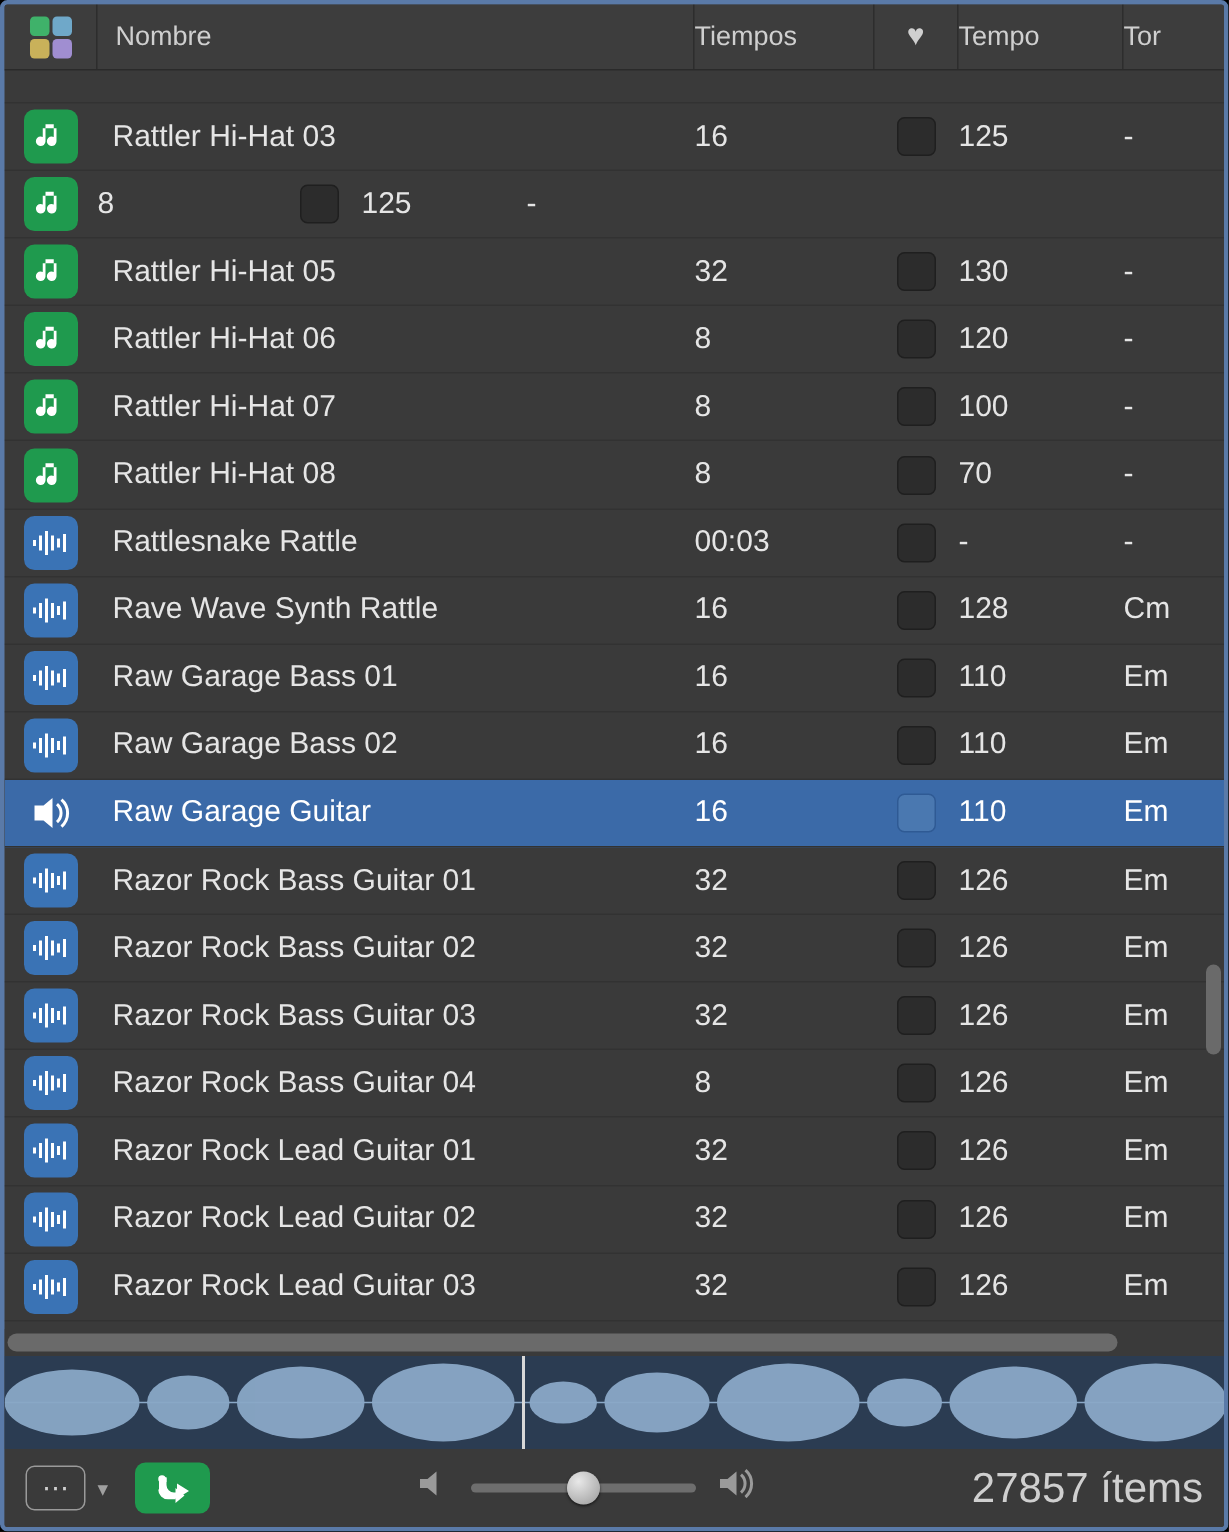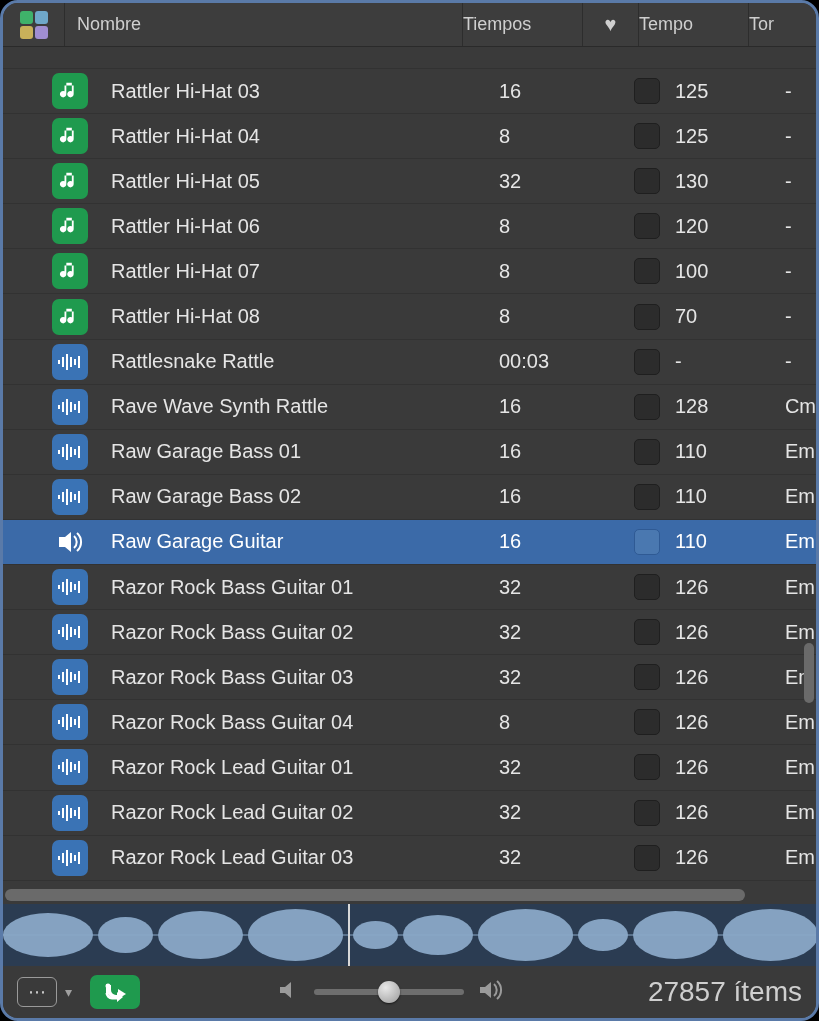--- a/index.html
+++ b/index.html
@@ -10,21 +10,21 @@
     font-family: -apple-system, "Helvetica Neue", Arial, sans-serif;
     overflow: hidden;
     color: #d8d8d8;
   }
   .panel {
     position: relative;
     width: 819px;
     height: 1021px;
     background: #3a3a3a;
     border: 3px solid #5a7aa8;
-    border-radius: 18px;
+    border-radius: 5px;
     display: flex;
     flex-direction: column;
     overflow: hidden;
   }
   
   .header {
     display: flex;
     align-items: center;
     height: 44px;
     background: #3d3d3d;
@@ -57,21 +57,20 @@
   .heart { font-size: 20px; color:#cfcfcf; }
   
   .list { flex: 1; overflow: hidden; }
   .row {
     display: flex;
     align-items: center;
     height: 45.1px;
     border-bottom: 1px solid #323232;
     font-size: 20px;
     color: #e5e5e5;
-    padding-left: 36px;
   }
   .row.partial { height: 22px; border-bottom:1px solid #323232;}
   .row.partial .cell { overflow:hidden;}
   .row.selected {
     background: #3b6aa8;
     color: #fff;
   }
   .row .cell { height:100%; display:flex; align-items:center;}
   .row .col-name { font-weight: 400;}
   
@@ -195,21 +194,20 @@
         <div class="cell col-key">-</div>
       </div>
       <div class="row">
         <div class="cell col-icon">
           <div class="icon-box icon-green">
             <svg class="note-svg" width="22" height="22" viewBox="0 0 24 24">
               <path d="M8 3 v12.5 a3.5 3.5 0 1 1 -2 -3.2 V6 h10 v9.5 a3.5 3.5 0 1 1 -2 -3.2 V3 z" fill="#fff"></path>
             </svg>
           </div>
         </div>
-        <div class="cell col-name">Rattler Hi-Hat 04</div>
         <div class="cell col-tiemp">8</div>
         <div class="cell col-fav">
           <div class="fav-box"></div>
         </div>
         <div class="cell col-tempo">125</div>
         <div class="cell col-key">-</div>
       </div>
       <div class="row">
         <div class="cell col-icon">
           <div class="icon-box icon-green">

